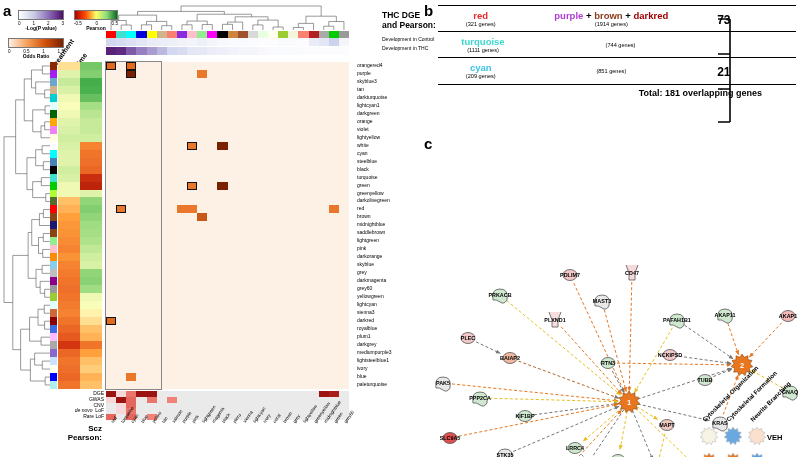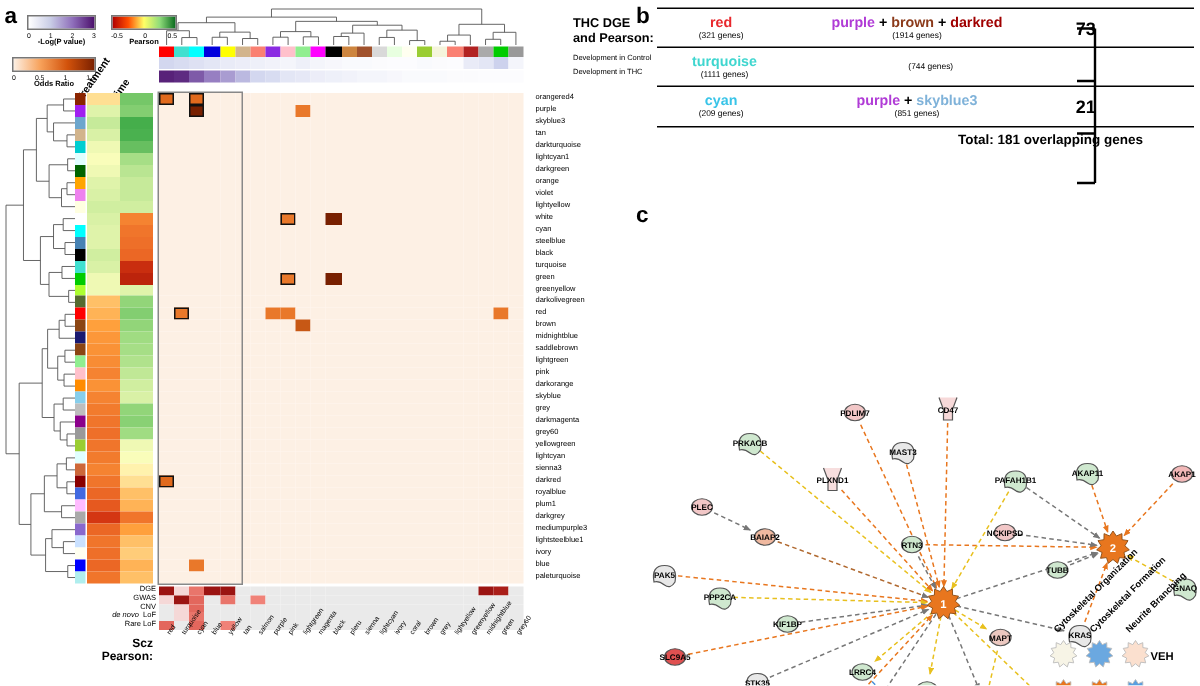--- a/index.html
+++ b/index.html
@@ -1755,21 +1755,20 @@
         <div style="width: 185px; text-align: center;">
           <div class="b-genes">(744 genes)</div>
         </div>
       </div>
       <div style="display: flex; align-items: center; border-top: 1px solid rgb(0, 0, 0); padding: 2px 0px; height: 26px; box-sizing: border-box;">
         <div style="width: 90px; text-align: center;">
           <div class="b-mod" style="color:#39c4e8">cyan</div>
           <div class="b-genes">(209 genes)</div>
         </div>
         <div style="width: 185px; text-align: center;">
-          <div class="b-mod"><span style="color:#b03bd6">purple</span><span style="color:#000000"> + </span><span style="color:#7fb2d9">skyblue3</span></div>
           <div class="b-genes">(851 genes)</div>
         </div>
         <div style="width: 83px; text-align: left; padding-left: 18px;"><span class="b-count">21</span></div>
       </div>
     </div>
   <div style="border-top:1px solid #000;margin-top:1px;padding-top:3px;display:flex;justify-content:flex-end;">
     <div class="b-total" style="margin-right:34px;">Total: 181 overlapping genes</div>
   </div>
 </div>
 

